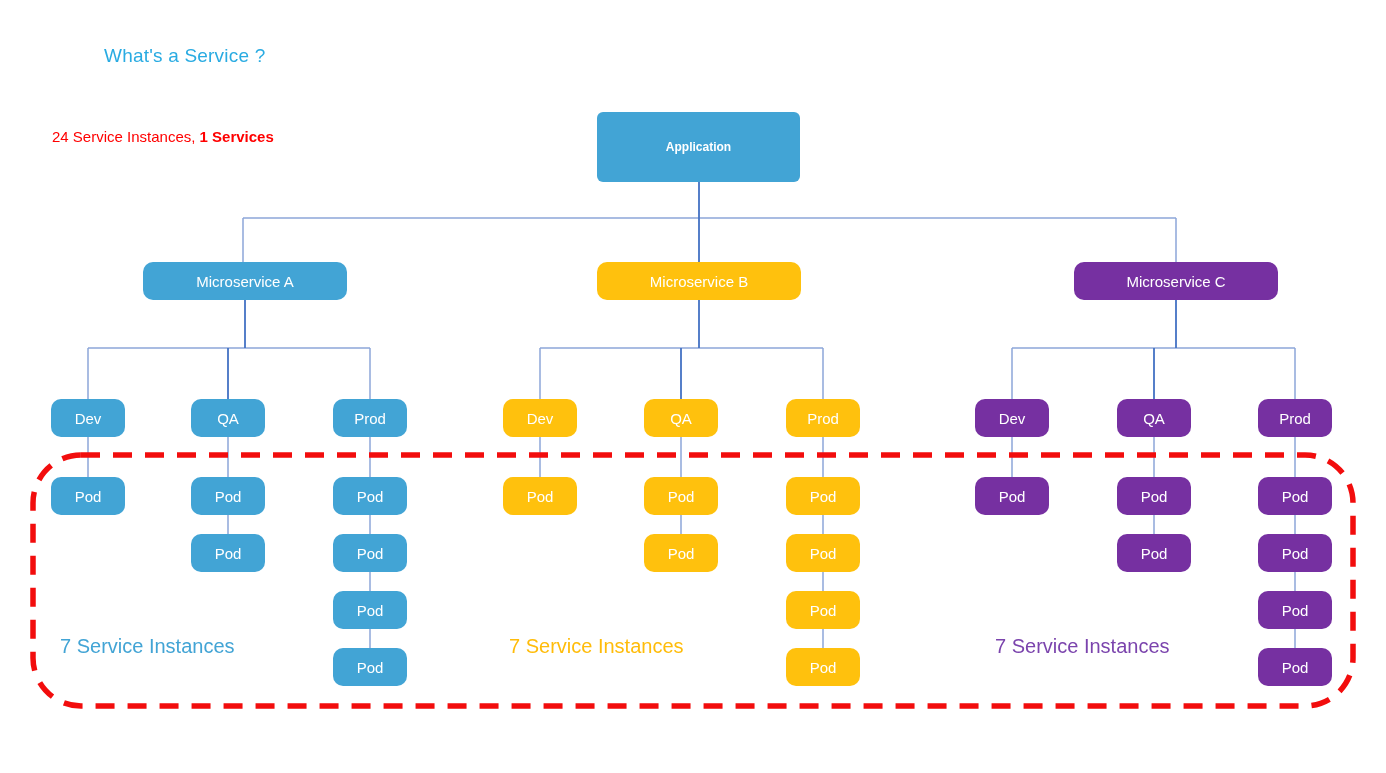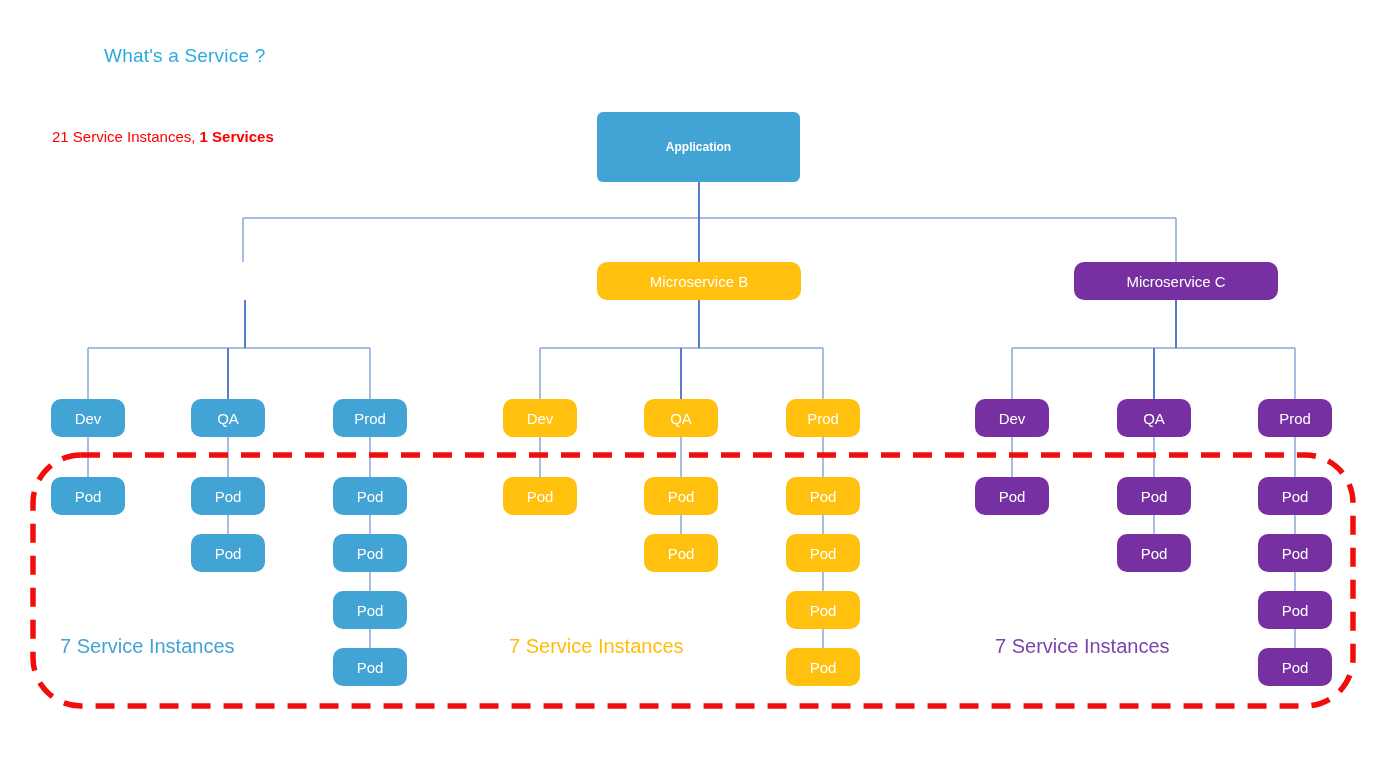--- a/index.html
+++ b/index.html
@@ -76,24 +76,25 @@
 
     <path d="M699 182 V262
          M245 300 V348 M699 300 V348 M1176 300 V348
          M228 348 V399 M681 348 V399 M1154 348 V399" fill="none" stroke="#4472C4" stroke-width="1.8"></path>
 
     <rect x="33" y="455" width="1320" height="251" rx="48" ry="48" fill="none" stroke="#F20D0D" stroke-width="5.5" stroke-dasharray="19 13"></rect>
   </svg>
 
   <div class="title">What's a Service ?</div>
 
-  <div class="subtitle"><span>21 Service Instances, </span><span class="bold">1 Services</span></div>
+  <div class="subtitle"><span>24 Service Instances, </span><span class="bold">1 Services</span></div>
 
   <div class="node app" style="left: 597px; top: 112px; background: rgb(66, 164, 213);">Application</div>
 
+  <div class="node svc" style="left: 143px; top: 262px; background: rgb(66, 164, 213);">Microservice A</div>
   <div class="node svc" style="left: 1074px; top: 262px; background: rgb(118, 48, 161);">Microservice C</div>
   <div class="node svc" style="left: 597px; top: 262px; background: rgb(255, 193, 13);">Microservice B</div>
 
   <div class="node env" style="left: 51px; top: 399px; background: rgb(66, 164, 213);">Dev</div>
   <div class="node env" style="left: 191px; top: 399px; background: rgb(66, 164, 213);">QA</div>
   <div class="node env" style="left: 333px; top: 399px; background: rgb(66, 164, 213);">Prod</div>
 
   <div class="node env" style="left: 503px; top: 399px; background: rgb(255, 193, 13);">Dev</div>
   <div class="node env" style="left: 644px; top: 399px; background: rgb(255, 193, 13);">QA</div>
   <div class="node env" style="left: 786px; top: 399px; background: rgb(255, 193, 13);">Prod</div>

